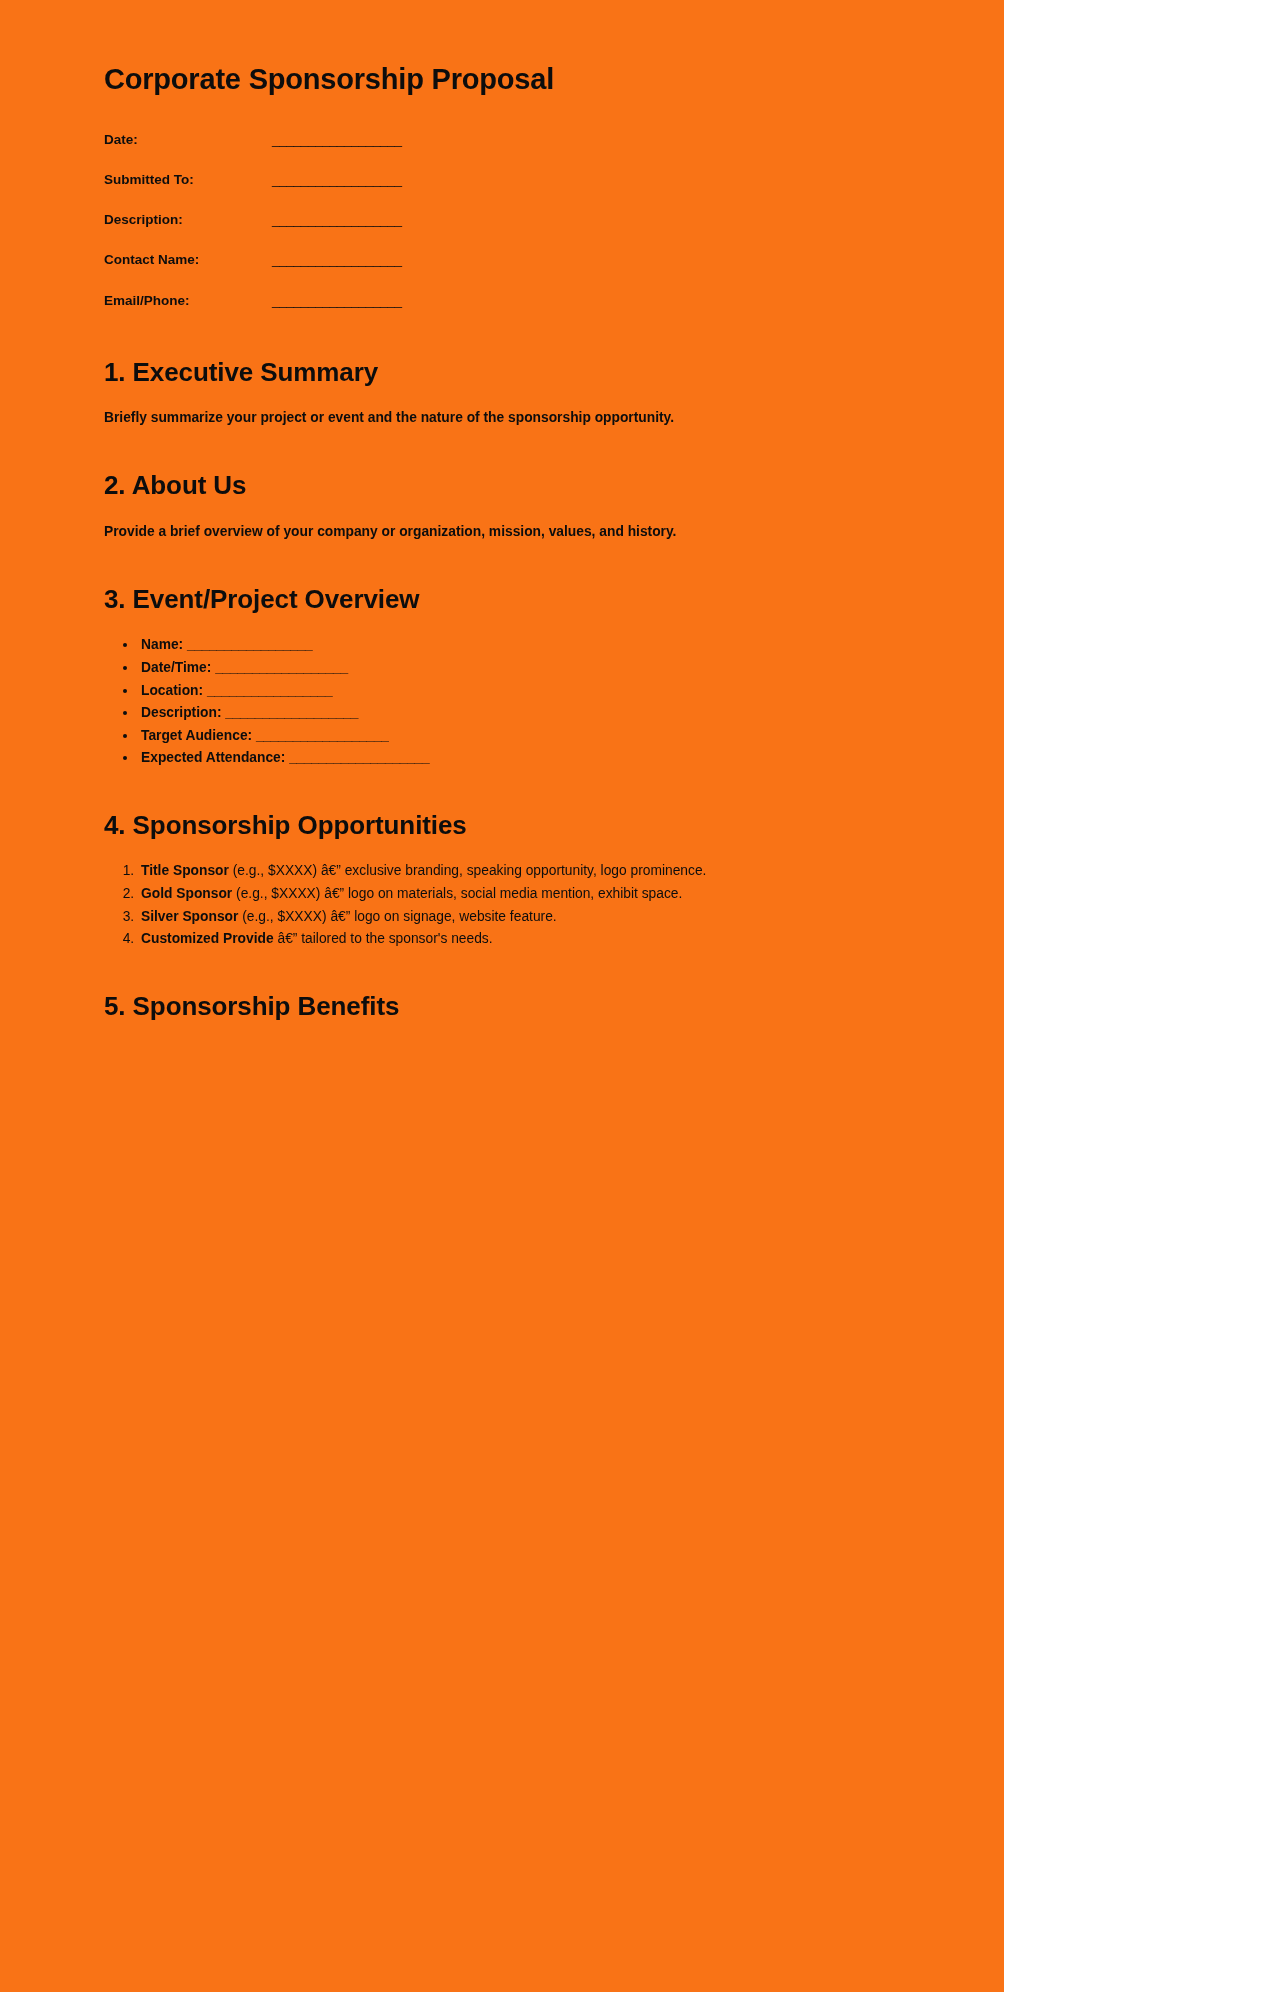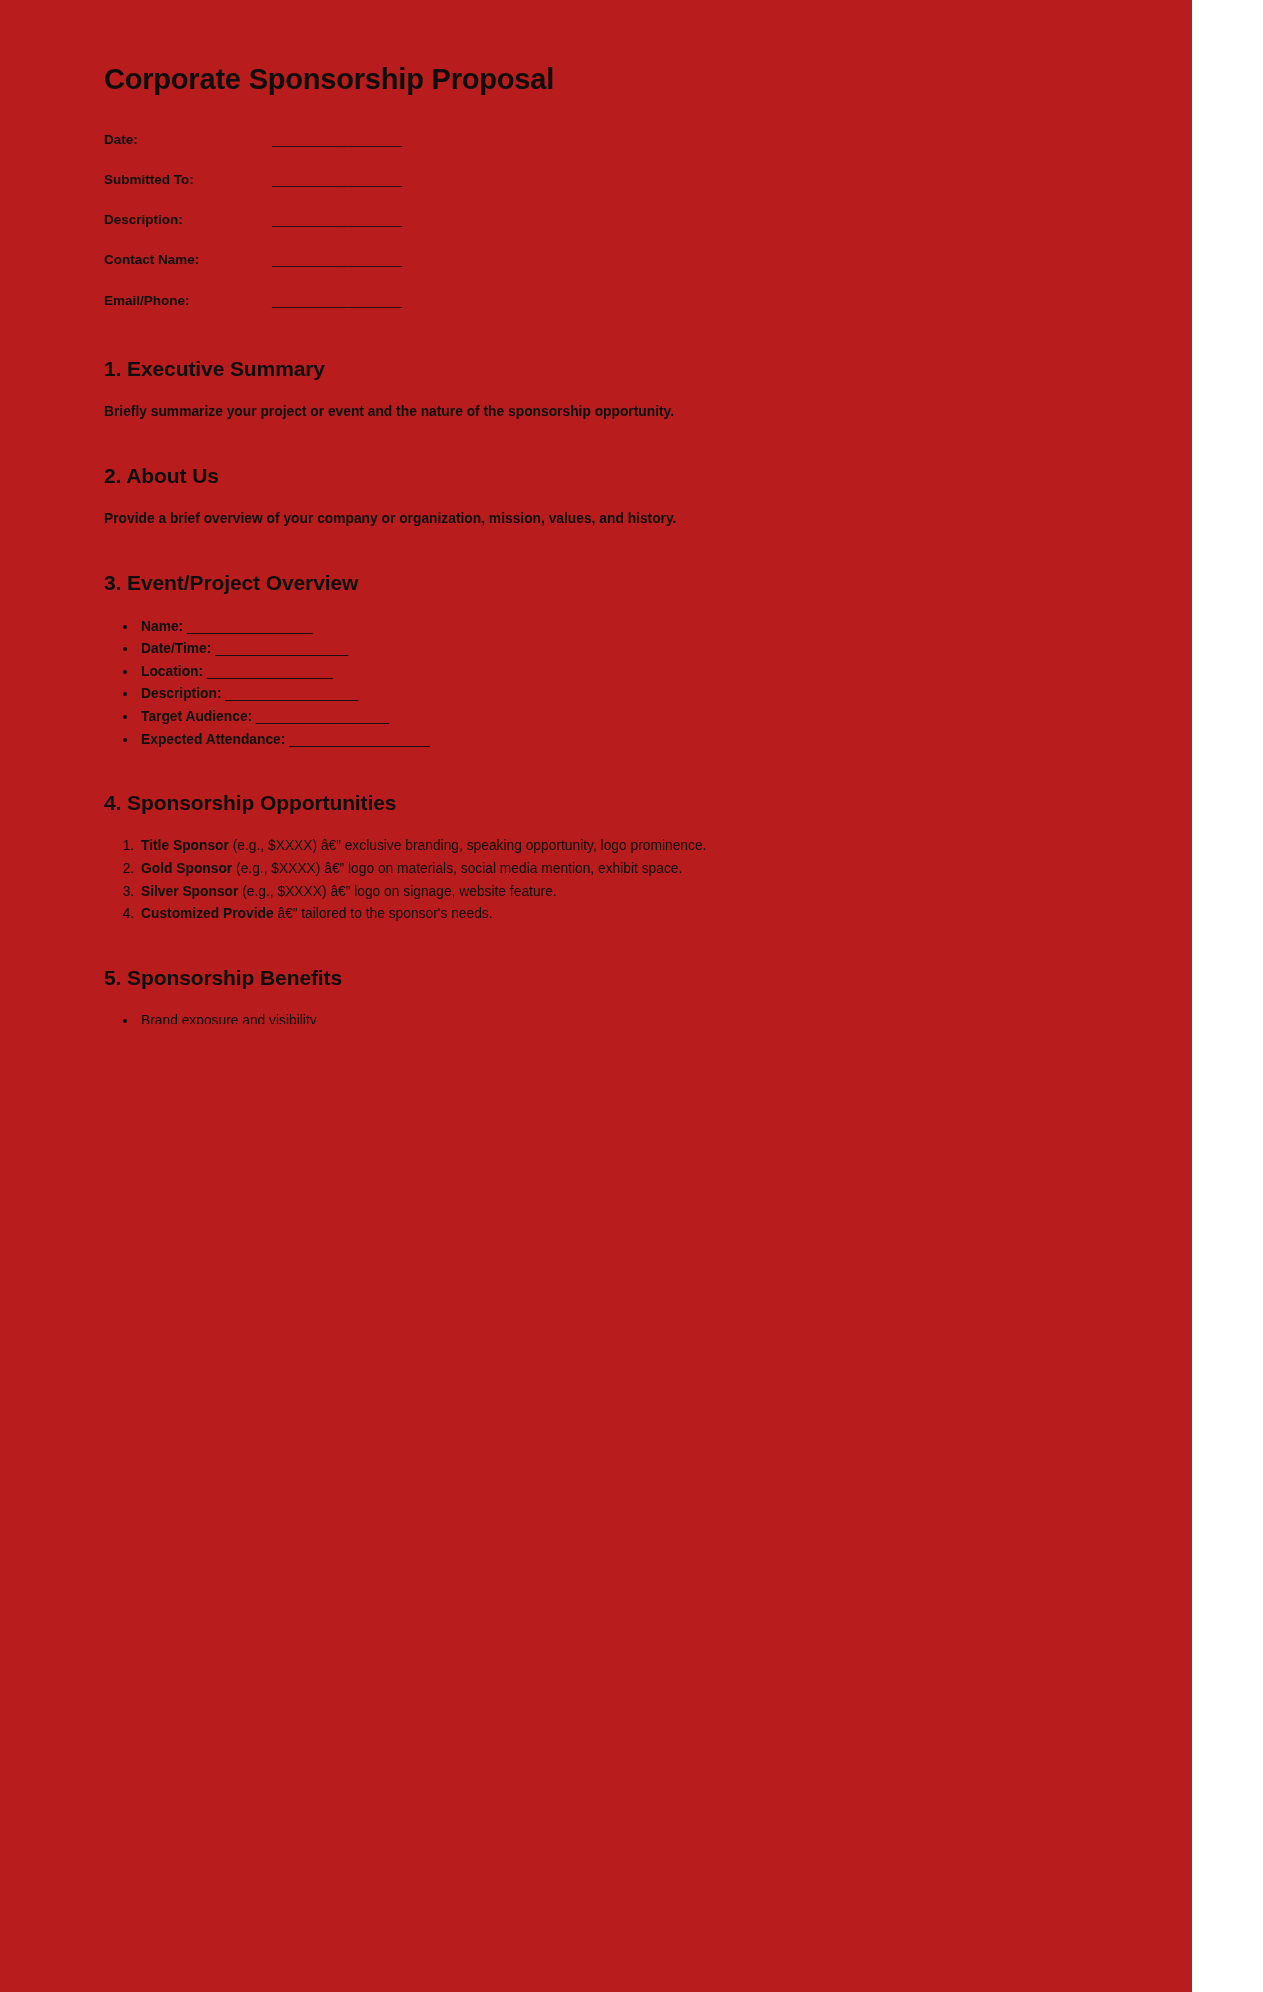--- a/index.html
+++ b/index.html
@@ -9,23 +9,23 @@
   }
   body {
     width: 1263px;
     height: 1992px;
     overflow: hidden;
     font-family: "Liberation Sans", sans-serif;
     color: #000000;
   }
   .page {
     position: relative;
-    width: 1192px;
+    width: 1004px;
     height: 1992px;
-    background: #b91c1c;
+    background: #f97316;
     box-sizing: border-box;
   }
   
   .doc-clip {
     position: absolute;
     left: 0;
     top: 0;
     width: 1263px;
     height: 1024px;
     overflow: hidden;
@@ -60,21 +60,21 @@
     color: #0d0d0d;
   }
   .field-line {
     font-size: 13.5px;
     font-weight: 400;
     letter-spacing: -0.3px;
     color: #0d0d0d;
     white-space: pre;
   }
   h2.section-heading {
-    font-size: 21px;
+    font-size: 26px;
     font-weight: 600;
     margin: 0 0 20px 0;
     line-height: 1.25;
     color: #0d0d0d;
     letter-spacing: -0.1px;
   }
   .section {
     margin-bottom: 41px;
   }
   p.body-text {
@@ -105,21 +105,21 @@
   ul.doc-list.bold-items li {
     font-weight: 700;
   }
   ol.doc-list li {
     font-weight: 400;
   }
   .tier-name {
     font-weight: 700;
   }
   .fill-line {
-    font-weight: 400;
+    font-weight: 700;
     letter-spacing: -0.3px;
   }
 </style>
 </head>
 <body>
 
 <div class="page">
   <div class="doc-clip">
     <div class="doc-body">
 

